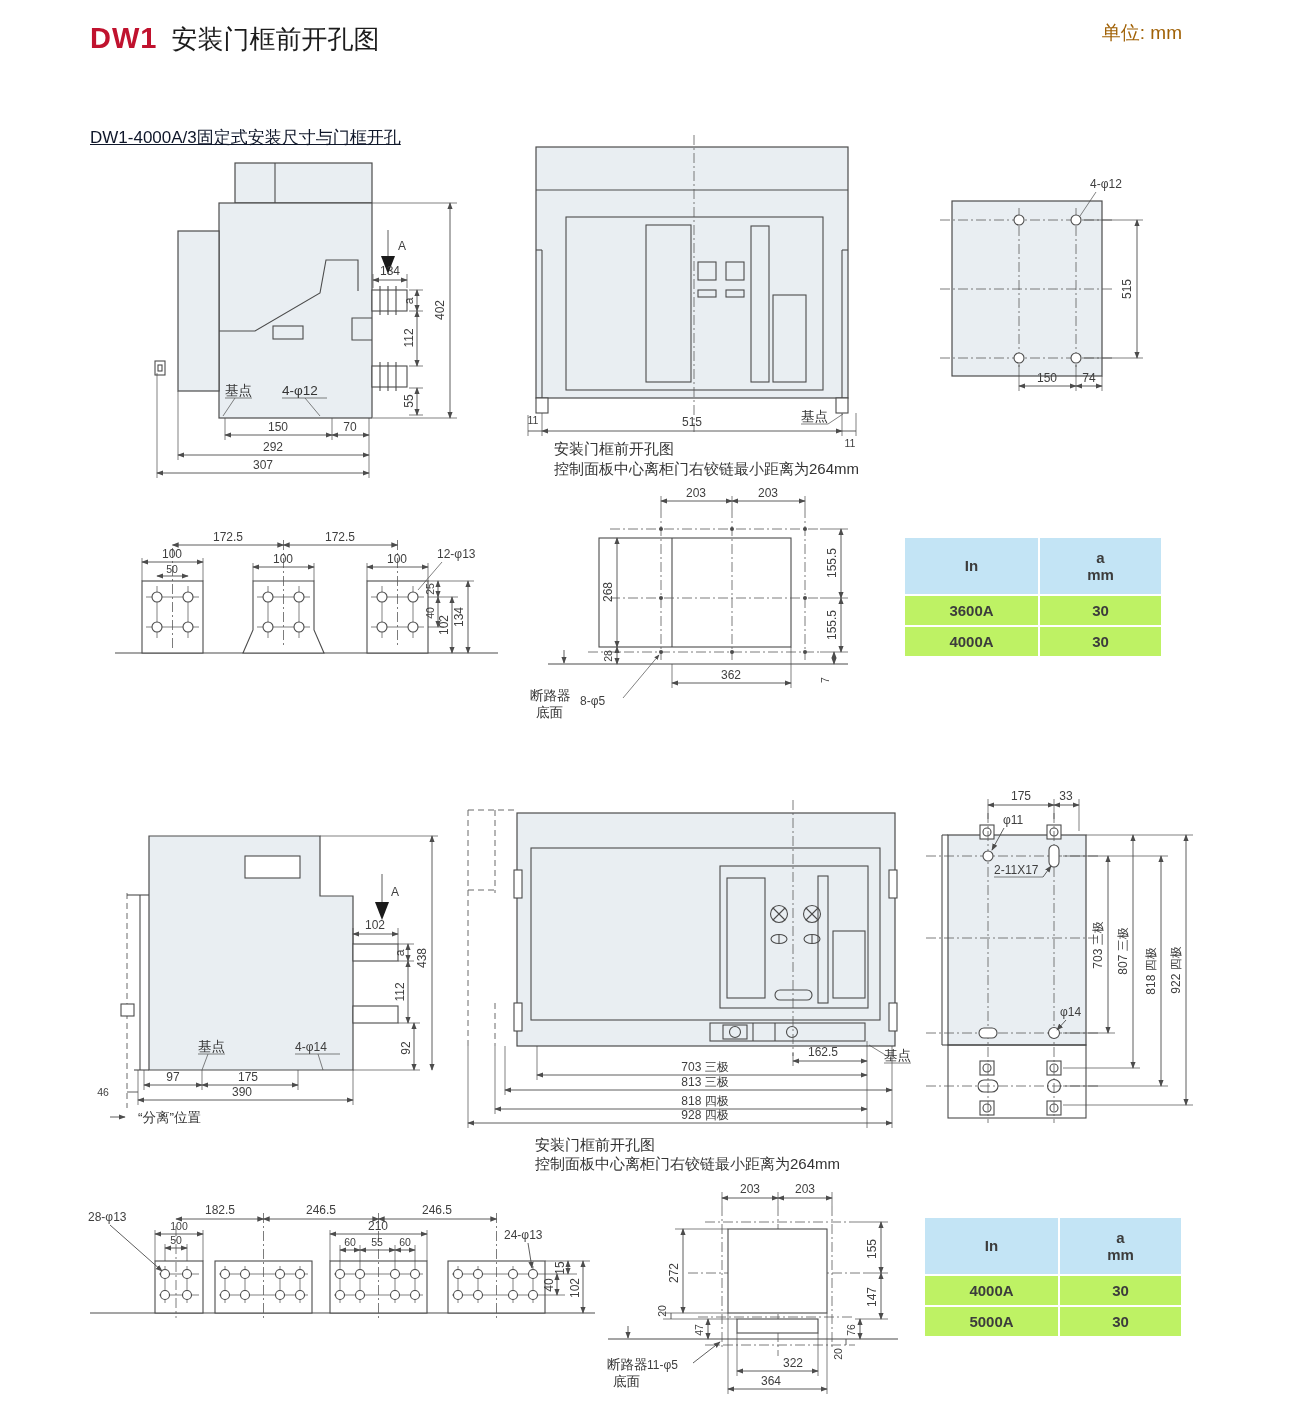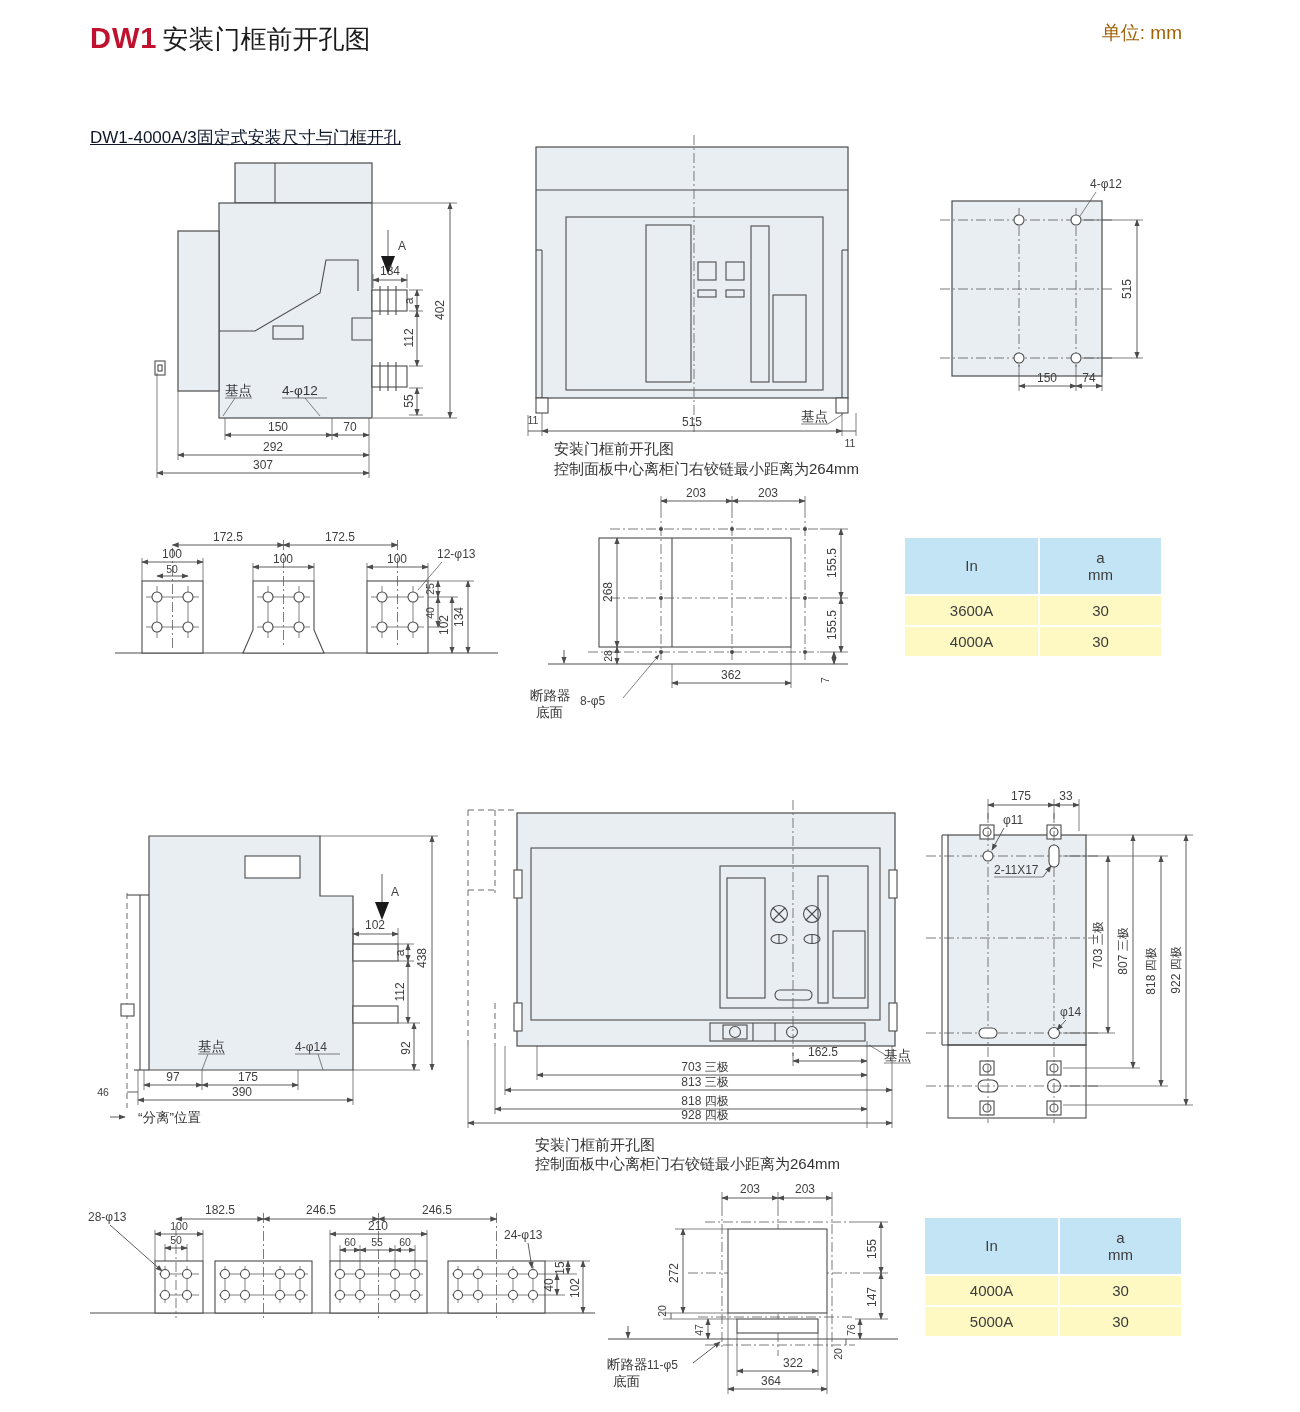--- a/index.html
+++ b/index.html
@@ -1,41 +1,41 @@
 <!DOCTYPE html>
 <html><head>
 <meta charset="utf-8">
 <style>
   html,body{margin:0;padding:0;background:#fff;}
   .page{position:relative;width:1300px;height:1412px;background:#ffffff;overflow:hidden;
         font-family:"Liberation Sans",sans-serif;}
   .abs{position:absolute;}
-  .hdr{left:90px;top:22px;display:flex;align-items:baseline;gap:5px;}
+  .hdr{left:90px;top:22px;display:flex;align-items:baseline;gap:14px;}
   .brand{color:#c0122e;font-size:29px;font-weight:bold;letter-spacing:1px;}
   .htitle{color:#1c1c1c;font-size:26px;}
   .unit{right:118px;top:20px;color:#a16207;font-size:19px;}
   .sect{color:#0f172a;font-size:17px;text-decoration:underline;}
   svg{overflow:visible;}
   svg text{font-family:"Liberation Sans",sans-serif;fill:#3f3f3f;font-size:12px;}
   .ln{stroke:#4c4c4c;stroke-width:1.1;fill:none;}
   .fb{fill:#e9eef2;stroke:#4c4c4c;stroke-width:1.2;}
   .wb{fill:#ffffff;stroke:#4c4c4c;stroke-width:1.1;}
   .dim{stroke:#4c4c4c;stroke-width:0.9;fill:none;}
   .ext{stroke:#4c4c4c;stroke-width:0.7;fill:none;}
   .dd{stroke:#5a5a5a;stroke-width:0.8;fill:none;stroke-dasharray:10 3 2 3;}
   .dsh{stroke:#5a5a5a;stroke-width:0.9;fill:none;stroke-dasharray:6 4;}
   .lbl{font-size:13.5px;fill:#333;}
   .cap{font-size:15px;fill:#333;}
   .sm{font-size:10.5px;}
   .tbl{width:256px;color:#3c3c3c;font-size:15px;}
-  .trow{display:flex;gap:2px;margin-top:2px;}
+  .trow{display:flex;gap:2px;margin-top:2px;font-weight:bold;}
   .cell{display:flex;flex-direction:column;align-items:center;justify-content:center;line-height:1.15;}
   .c1{width:133px;} .c2{width:121px;}
   .thead .cell{background:#c3e4f5;height:56px;}
-  .tdata .cell{background:#fef9c3;height:29px;}
+  .tdata .cell{background:#bef264;height:29px;}
 </style>
 </head>
 <body>
 
 <div class="page">
 
 <svg width="0" height="0" class="abs" style="left:0;top:0">
   <defs>
     <marker id="ar" viewBox="0 0 10 10" refX="8.6" refY="5" markerWidth="8" markerHeight="8" orient="auto-start-reverse">
       <path d="M0 1.3 L9.6 5 L0 8.7 z" fill="#4c4c4c"></path>

